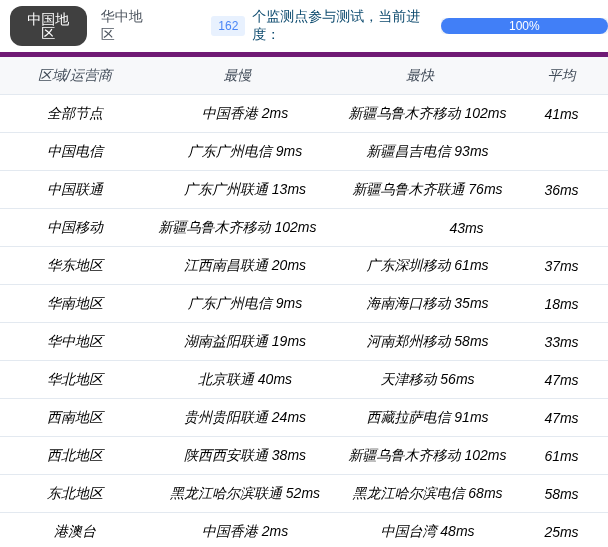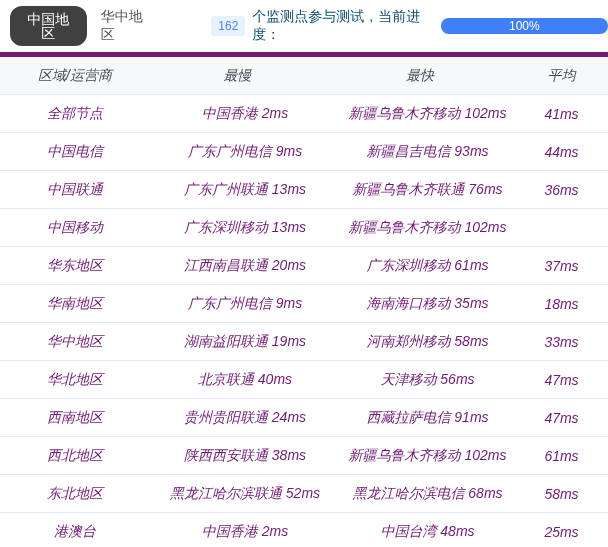--- a/index.html
+++ b/index.html
@@ -82,21 +82,21 @@
   }
   .tr.head {
     background: #f7f8fa;
   }
   .td {
     display: flex;
     align-items: center;
     justify-content: center;
     text-align: center;
     font-size: 14px;
-    color: #701a75;
+    color: #000000;
     overflow: hidden;
     white-space: nowrap;
   }
   .tr.head .td { color: #414b58; }
   .c0 { width: 150px; }
   .c1 { width: 190px; }
   .c2 { width: 175px; }
   .c3 { flex: 1; }
 </style>
 </head>
@@ -127,32 +127,31 @@
         <div class="tr">
           <div class="td c0">全部节点</div>
           <div class="td c1">中国香港 2ms</div>
           <div class="td c2">新疆乌鲁木齐移动 102ms</div>
           <div class="td c3">41ms</div>
         </div>
         <div class="tr">
           <div class="td c0">中国电信</div>
           <div class="td c1">广东广州电信 9ms</div>
           <div class="td c2">新疆昌吉电信 93ms</div>
-          <div class="td c3">44ms</div>
         </div>
         <div class="tr">
           <div class="td c0">中国联通</div>
           <div class="td c1">广东广州联通 13ms</div>
           <div class="td c2">新疆乌鲁木齐联通 76ms</div>
           <div class="td c3">36ms</div>
         </div>
         <div class="tr">
           <div class="td c0">中国移动</div>
-          <div class="td c1">广东深圳移动 13ms</div>
           <div class="td c2">新疆乌鲁木齐移动 102ms</div>
+          <div class="td c3">43ms</div>
         </div>
         <div class="tr">
           <div class="td c0">华东地区</div>
           <div class="td c1">江西南昌联通 20ms</div>
           <div class="td c2">广东深圳移动 61ms</div>
           <div class="td c3">37ms</div>
         </div>
         <div class="tr">
           <div class="td c0">华南地区</div>
           <div class="td c1">广东广州电信 9ms</div>

